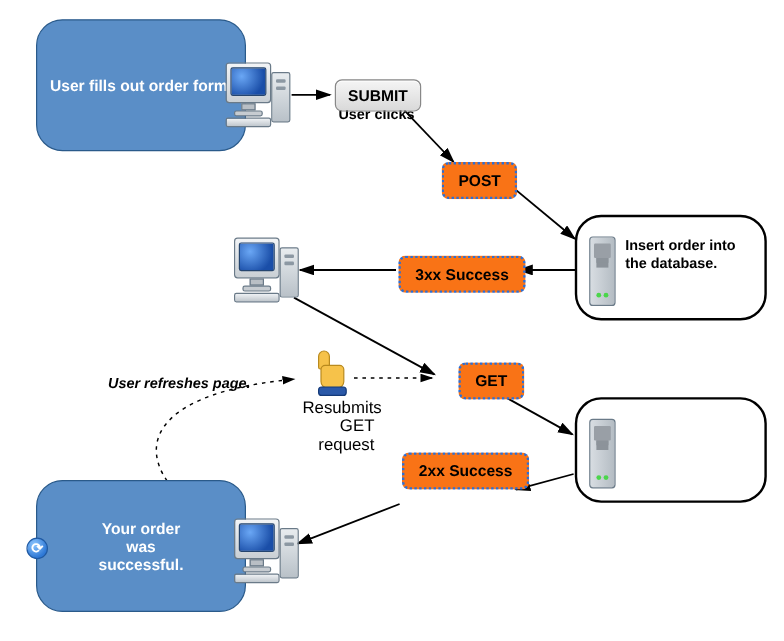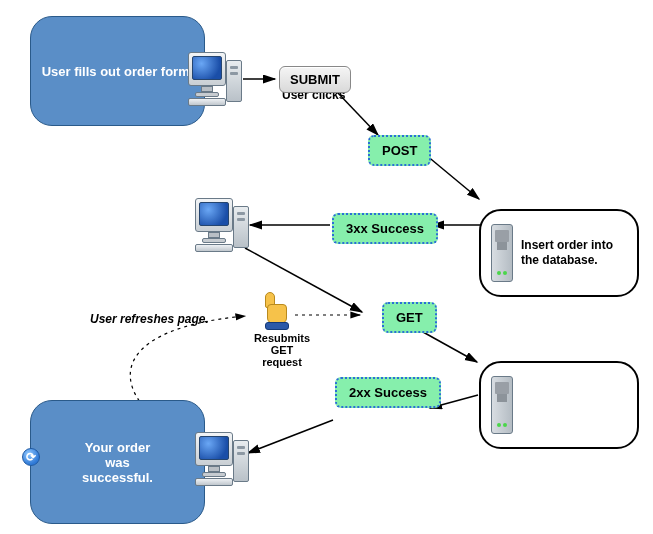--- a/index.html
+++ b/index.html
@@ -25,35 +25,34 @@
     align-items: center;
     justify-content: center;
     padding: 10px;
   }
   .server-box {
     position: absolute;
     border: 2px solid #000;
     border-radius: 22px;
     background: #fff;
     display: flex;
-    align-items: center;
+    align-items: flex-start;
     padding: 16px 10px;
     gap: 8px;
-    margin-top: 30px;
   }
   .server-box .label {
     font-weight: bold;
     font-size: 12px;
     line-height: 1.25;
   }
   .dashed-box {
     position: absolute;
     border: 2px dotted #2b6fd6;
     border-radius: 6px;
-    background: #86efac;
+    background: #f97316;
     font-weight: bold;
     font-size: 13px;
     text-align: center;
     padding: 6px 12px;
   }
   .submit-btn {
     position: absolute;
     background: linear-gradient(#f5f5f5,#d9d9d9);
     border: 1px solid #888;
     border-radius: 6px;
@@ -63,23 +62,23 @@
     padding: 5px 10px;
     box-shadow: inset 0 1px 0 #fff;
   }
   .plain-label {
     position: absolute;
     font-weight: bold;
     font-size: 12px;
   }
   .small-label {
     position: absolute;
-    font-weight: bold;
-    font-size: 11px;
-    text-align: center;
+    font-weight: normal;
+    font-size: 14px;
+    text-align: right;
     line-height: 1.1;
   }
   
   .computer {
     position: absolute;
     width: 54px;
     height: 56px;
   }
   .monitor-frame {
     position: absolute;
@@ -290,21 +289,21 @@
 <div class="dashed-box" style="left:382px; top:302px;">GET</div>
 
 <div class="server-box" style="left:479px; top:331px; width:160px; height:88px;">
   <div class="server-icon">
       <div class="led"></div>
     </div>
 </div>
 
 <div class="dashed-box" style="left:335px; top:377px;">2xx Success</div>
 
-<div class="blue-box" style="left:30px; top:400px; width:175px; height:124px;">
+<div class="blue-box" style="left:30px; top:400px; width:175px; height:110px;">
   <span style="white-space:pre-line;">Your order
 was
 successful.</span>
 </div>
 
 <div class="refresh-badge" style="left:22px; top:448px;">⟳</div>
 
 <div class="computer" style="left:195px; top:432px;">
   <div class="monitor-frame">
       <div class="monitor-screen"></div>

